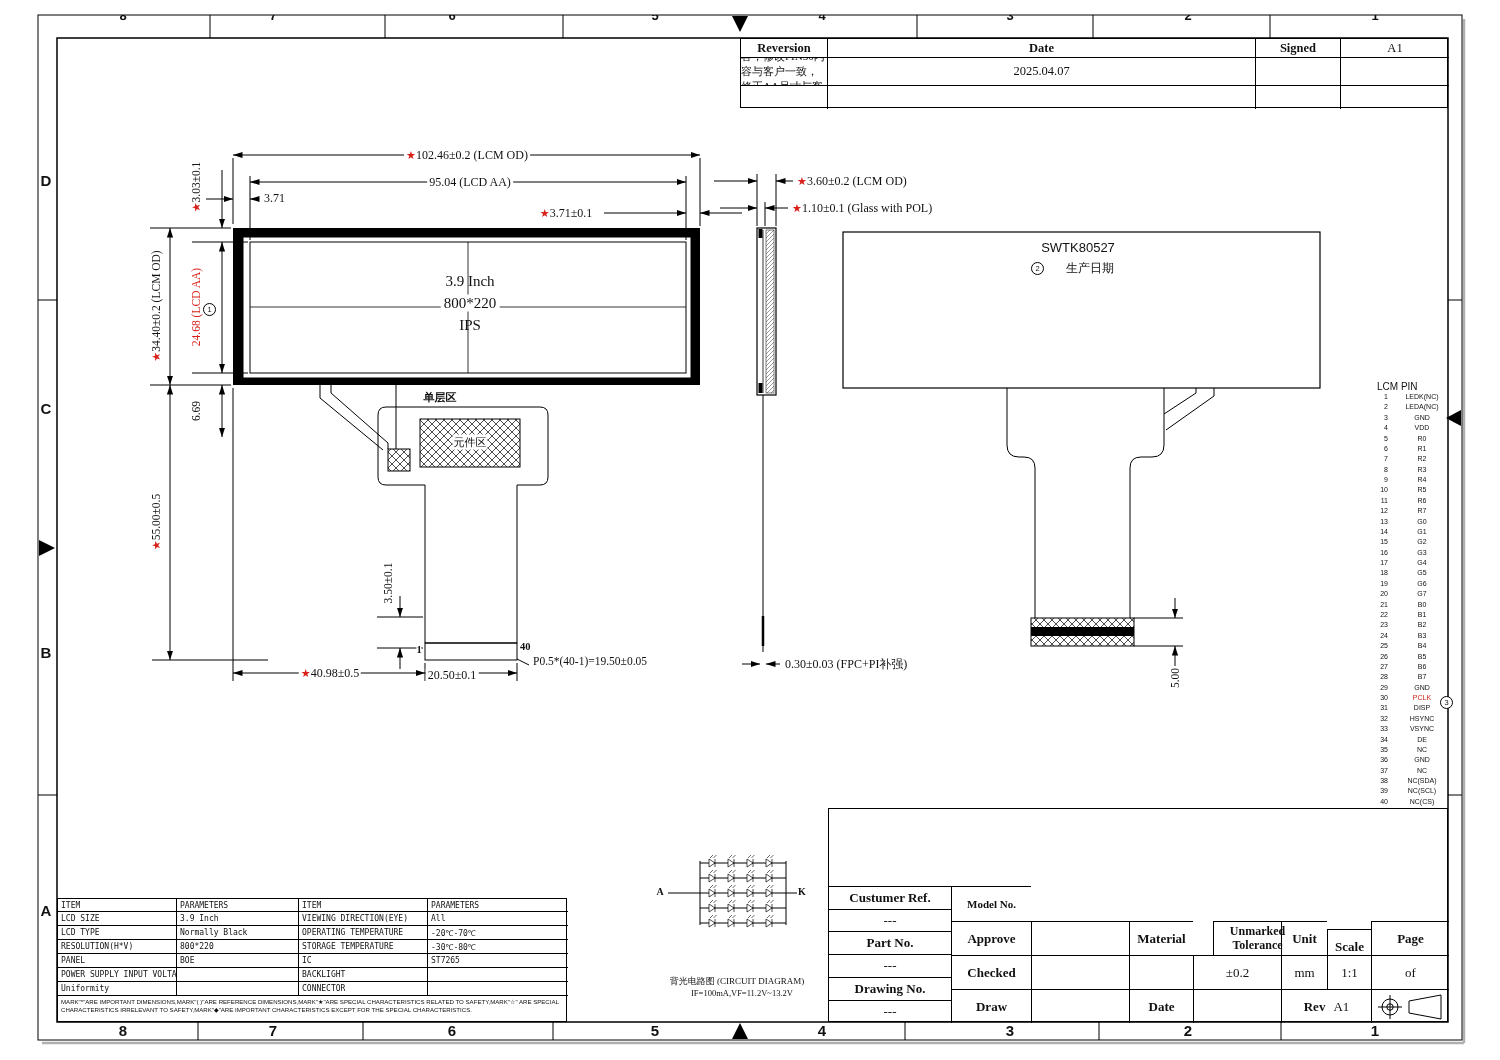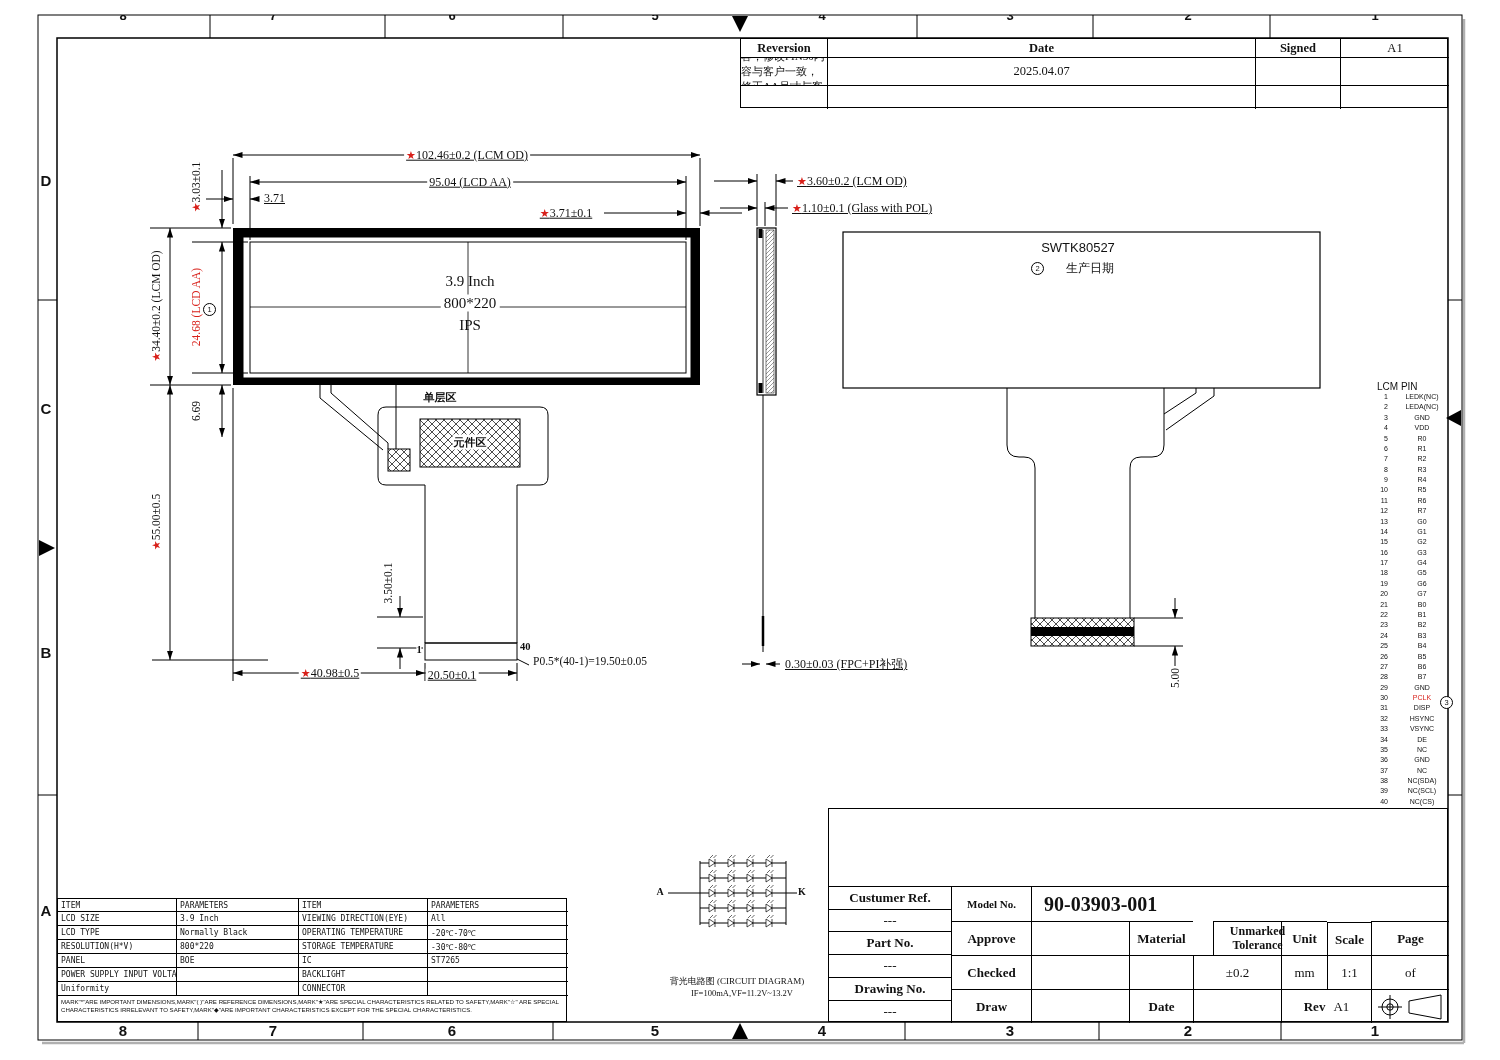--- a/index.html
+++ b/index.html
@@ -1,21 +1,21 @@
 <!DOCTYPE html>
 <html><head>
 <meta charset="utf-8">
 <style>
   html,body{margin:0;padding:0;background:#fff;}
   #stage{position:relative;width:1500px;height:1060px;background:#fff;overflow:hidden;
          font-family:"Liberation Serif","DejaVu Serif",serif;color:#111;}
   .abs{position:absolute;}
   .ctr{transform:translate(-50%,-50%);white-space:nowrap;}
   .vctr{transform:translate(-50%,-50%) rotate(-90deg);white-space:nowrap;}
-  .dim{font-size:12px;background:#fff;padding:0 2px;line-height:1.05;text-decoration:underline;}
+  .dim{font-size:12px;background:#fff;padding:0 2px;line-height:1.05;}
   .dim-s{font-size:11.5px;background:#fff;padding:0 2px;line-height:1.05;}
   .star{color:#d8201a;font-size:11px;}
   .red{color:#d8201a;}
   .cjk{font-size:11px;text-align:center;}
   .marker{width:11px;height:11px;border:1px solid #000;border-radius:50%;
           font-size:7.5px;line-height:11px;text-align:center;background:#fff;
           font-family:"Liberation Sans",sans-serif;}
   .zone{font-family:"Liberation Sans",sans-serif;font-weight:bold;font-size:15px;}
   
   #revtable{left:740px;top:38px;width:708px;height:70px;display:grid;
@@ -257,21 +257,21 @@
 
   <div class="abs vctr dim-s" style="left:196px;top:187px"><span class="star">★</span><span>3.03±0.1</span></div>
   <div class="abs vctr dim-s" style="left:156px;top:306px"><span class="star">★</span><span>34.40±0.2 (LCM OD)</span></div>
   <div class="abs vctr dim-s red" style="left:196px;top:307px"><span>24.68 (LCD AA)</span></div>
   <div class="abs marker" style="left:203px;top:303px">1</div>
   <div class="abs vctr dim-s" style="left:196px;top:411px">6.69</div>
   <div class="abs vctr dim-s" style="left:156px;top:522px"><span class="star">★</span><span>55.00±0.5</span></div>
   <div class="abs vctr dim-s" style="left:388px;top:583px">3.50±0.1</div>
 
   <div class="abs ctr cjk" style="left:440px;top:397px;font-weight:bold">单层区</div>
-  <div class="abs ctr cjk" style="left:470px;top:442px;font-weight:bold;background:#fff;padding:0 1px">元件区</div>
+  <div class="abs ctr cjk" style="left:470px;top:442px;font-weight:normal;background:#fff;padding:0 1px">元件区</div>
 
   <div class="abs ctr" style="left:419px;top:649px;font-size:10.5px;font-weight:bold;background:#fff">1</div>
   <div class="abs" style="left:520px;top:641px;font-size:10.5px;font-weight:bold">40</div>
   <div class="abs" style="left:533px;top:655px;font-size:11.5px">P0.5*(40-1)=19.50±0.05</div>
 
   <div class="abs ctr dim" style="left:330px;top:673px"><span class="star">★</span><span>40.98±0.5</span></div>
   <div class="abs ctr dim" style="left:452px;top:675px">20.50±0.1</div>
 
   <div class="abs dim" style="left:795px;top:175px"><span class="star">★</span><span>3.60±0.2 (LCM OD)</span></div>
   <div class="abs dim" style="left:790px;top:202px"><span class="star">★</span><span>1.10±0.1 (Glass with POL)</span></div>
@@ -326,28 +326,27 @@
   <div id="titleblock" class="abs">
 
     <div class="tb noL" style="left:0;top:77px;width:122px;height:23px">Custumer Ref.</div>
     <div class="tb noL tbv" style="left:0;top:100px;width:122px;height:22px">---</div>
     <div class="tb noL" style="left:0;top:122px;width:122px;height:23px">Part No.</div>
     <div class="tb noL tbv" style="left:0;top:145px;width:122px;height:23px">---</div>
     <div class="tb noL" style="left:0;top:168px;width:122px;height:23px">Drawing No.</div>
     <div class="tb noL tbv" style="left:0;top:191px;width:122px;height:23px">---</div>
 
     <div class="tb" style="left:122px;top:77px;width:80px;height:35px;font-size:11px">Model No.</div>
-    <div class="tb" style="left:202px;top:77px;width:418px;height:35px;justify-content:flex-start;padding-left:12px;font-size:20px">90-03903-001</div>
 
     <div class="tb" style="left:122px;top:112px;width:80px;height:34px">Approve</div>
     <div class="tb" style="left:202px;top:112px;width:98px;height:34px"></div>
     <div class="tb" style="left:300px;top:112px;width:64px;height:34px">Material</div>
     <div class="tb" style="left:384px;top:112px;width:88px;height:34px;font-size:12px;white-space:normal;text-align:center;line-height:1.1">Unmarked Tolerance</div>
     <div class="tb" style="left:452px;top:112px;width:46px;height:34px">Unit</div>
-    <div class="tb" style="left:498px;top:113px;width:44px;height:34px">Scale</div>
+    <div class="tb" style="left:498px;top:120px;width:44px;height:34px">Scale</div>
     <div class="tb" style="left:542px;top:112px;width:78px;height:34px">Page</div>
 
     <div class="tb" style="left:122px;top:146px;width:80px;height:34px">Checked</div>
     <div class="tb" style="left:202px;top:146px;width:98px;height:34px"></div>
     <div class="tb" style="left:300px;top:146px;width:64px;height:34px"></div>
     <div class="tb tbv" style="left:364px;top:146px;width:88px;height:34px;font-size:13px">±0.2</div>
     <div class="tb tbv" style="left:452px;top:146px;width:46px;height:34px">mm</div>
     <div class="tb tbv" style="left:498px;top:146px;width:44px;height:34px">1:1</div>
     <div class="tb tbv" style="left:542px;top:146px;width:78px;height:34px">of</div>
 

